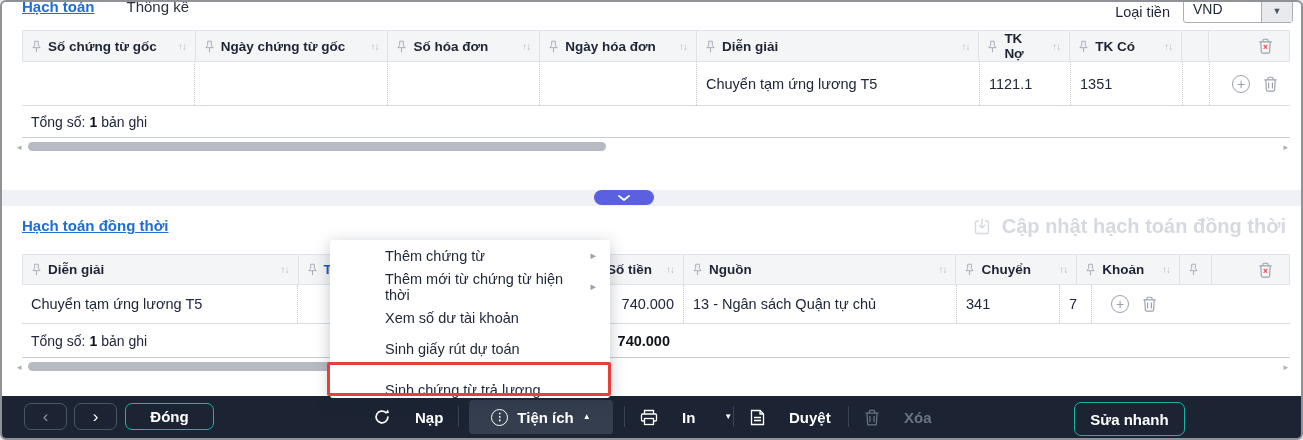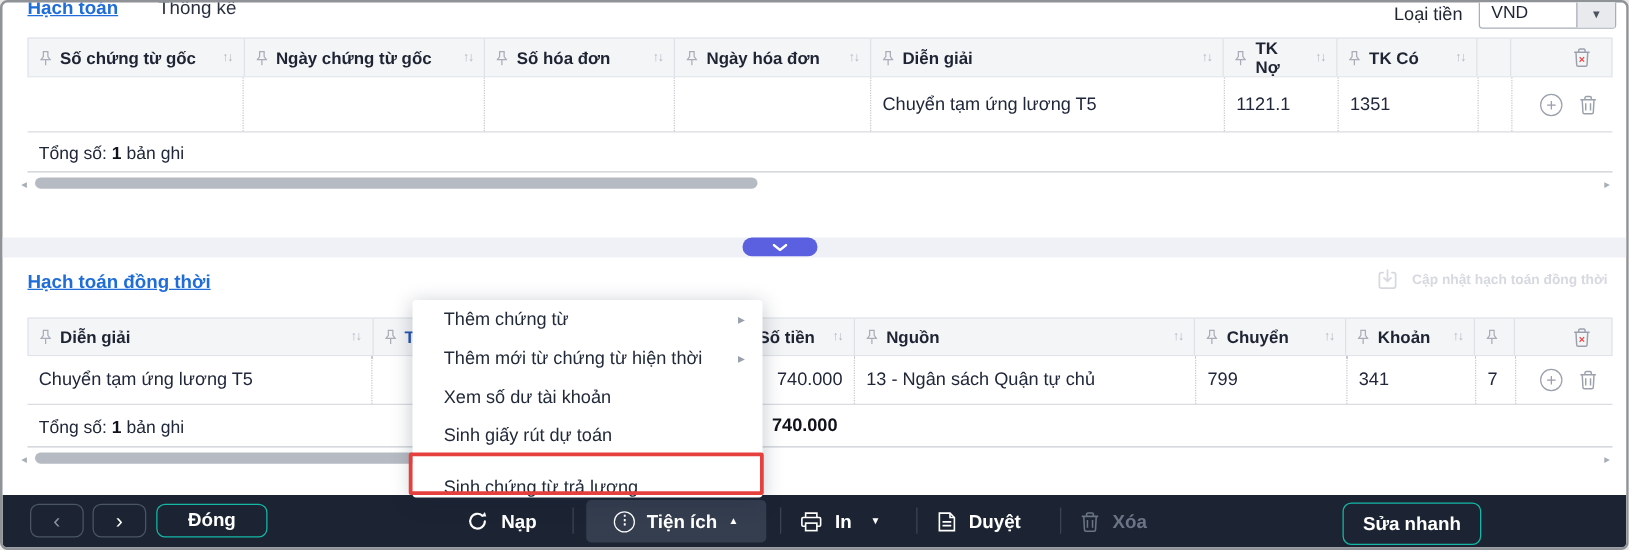--- a/index.html
+++ b/index.html
@@ -48,30 +48,30 @@
   .hscroll{position:absolute;left:20px;width:1268px;height:10px;}
   .s1{top:140px;} .s2{top:360px;}
   .thumb{position:absolute;left:6px;top:0;width:578px;height:9px;border-radius:5px;background:#b6bac2;cursor:grab;}
   .sarrow{position:absolute;top:0;font-size:9px;color:#a8aeb8;line-height:10px;}
   .sarrow.l{left:-5px;} .sarrow.r{right:2px;}
   
   .band{position:absolute;left:0;right:0;top:188px;height:16px;background:#eff1f6;}
   .pill{position:absolute;left:592px;top:188px;width:60px;height:15px;border-radius:8px;background:#5b60e0;display:flex;align-items:center;justify-content:center;cursor:pointer;}
   
   .sec2-link{position:absolute;left:20px;top:215px;font-size:15px;font-weight:bold;color:#1f6dd8;text-decoration:underline;cursor:pointer;}
-  .update-btn{position:absolute;right:15px;top:213px;display:flex;align-items:center;gap:11px;color:#d6d9e0;font-size:11px;font-weight:bold;}
+  .update-btn{position:absolute;right:15px;top:213px;display:flex;align-items:center;gap:11px;color:#d6d9e0;font-size:20px;font-weight:bold;}
   
   .menu{position:absolute;left:328px;top:238px;width:280px;background:#fff;border-radius:3px;box-shadow:0 3px 16px rgba(25,35,60,.25);z-index:40;box-sizing:border-box;}
-  .menu-item{height:31px;display:flex;align-items:center;padding:0 14px 0 25px;font-size:14.5px;color:#222a3a;cursor:pointer;}
+  .menu-item{height:31px;display:flex;align-items:center;padding:0 14px 0 25px;font-size:14.5px;color:#222a3a;cursor:pointer;margin-left:30px;}
   .menu-item:last-child{height:34px;align-items:flex-end;}
   .menu-arrow{margin-left:auto;color:#98a0ad;font-size:11px;}
   .redbox{position:absolute;left:325px;top:360px;width:284px;height:34px;box-sizing:border-box;border:3px solid #e5403e;border-radius:2px;z-index:50;}
   
   .toolbar{position:absolute;left:0;right:0;bottom:0;height:42px;background:#1c2433;z-index:30;}
-  .tb-group{position:absolute;top:0;height:100%;display:flex;align-items:center;gap:10px;color:#fff;font-size:15px;font-weight:bold;cursor:pointer;}
+  .tb-group{position:absolute;top:0;height:100%;display:flex;align-items:center;gap:24px;color:#fff;font-size:15px;font-weight:bold;cursor:pointer;}
   .navbtn{position:absolute;top:7px;width:43px;height:27px;box-sizing:border-box;border:1px solid #49536366;border:1px solid #4a5565;border-radius:7px;display:flex;align-items:center;justify-content:center;font-size:17px;color:#fff;cursor:pointer;background:transparent;}
   .navbtn.dis{color:#8b93a1;}
   .tb-btn{position:absolute;box-sizing:border-box;border-radius:7px;display:flex;align-items:center;justify-content:center;font-size:15px;font-weight:bold;color:#fff;cursor:pointer;}
   .outline{border:1px solid #14b8a6;background:transparent;}
   .tb-sep{position:absolute;top:10px;width:1px;height:21px;background:#3a4455;}
   .tienich{position:absolute;left:467px;top:4px;width:144px;height:34px;border-radius:4px;background:#353e4f;display:flex;align-items:center;justify-content:center;gap:9px;color:#fff;font-size:15px;font-weight:bold;cursor:pointer;}
   .util-ic{width:17px;height:17px;border:1.4px solid #fff;border-radius:50%;display:flex;align-items:center;justify-content:center;font-size:10px;line-height:1;box-sizing:border-box;}
   .caret{font-size:8px;line-height:1;}
   .disabled-g{color:#6a7484;cursor:default;}
 </style>
@@ -279,21 +279,20 @@
               <text x="7" y="11.5" font-size="8" fill="#e5403e" text-anchor="middle" font-weight="bold" stroke="none">×</text>
             </svg>
         </span>
       </div>
     </div>
     <div class="brow">
       <div class="bcell c21">Chuyển tạm ứng lương T5</div>
       <div class="bcell c22"></div>
       <div class="bcell c23 num">740.000</div>
       <div class="bcell c24">13 - Ngân sách Quận tự chủ</div>
-      <div class="bcell c25">799</div>
       <div class="bcell c26">341</div>
       <div class="bcell c27">7</div>
       <div class="bcell c28 actb">
         <span class="pluscircle">+</span>
         <span class="icon-btn">
           <svg width="15" height="16" viewBox="0 0 14 15" fill="none" stroke="#9ba1ac" stroke-width="1.1">
               <path d="M1.2 3.6h11.6"></path>
               <path d="M4.6 3.4V2.2c0-.6.5-1 1-1h2.8c.6 0 1 .5 1 1v1.2"></path>
               <path d="M2.6 3.8l.5 9.2c0 .6.5 1.1 1.1 1.1h5.6c.6 0 1.1-.5 1.1-1.1l.5-9.2"></path>
               <path d="M5.2 6.2v5.5M8.8 6.2v5.5"></path>

